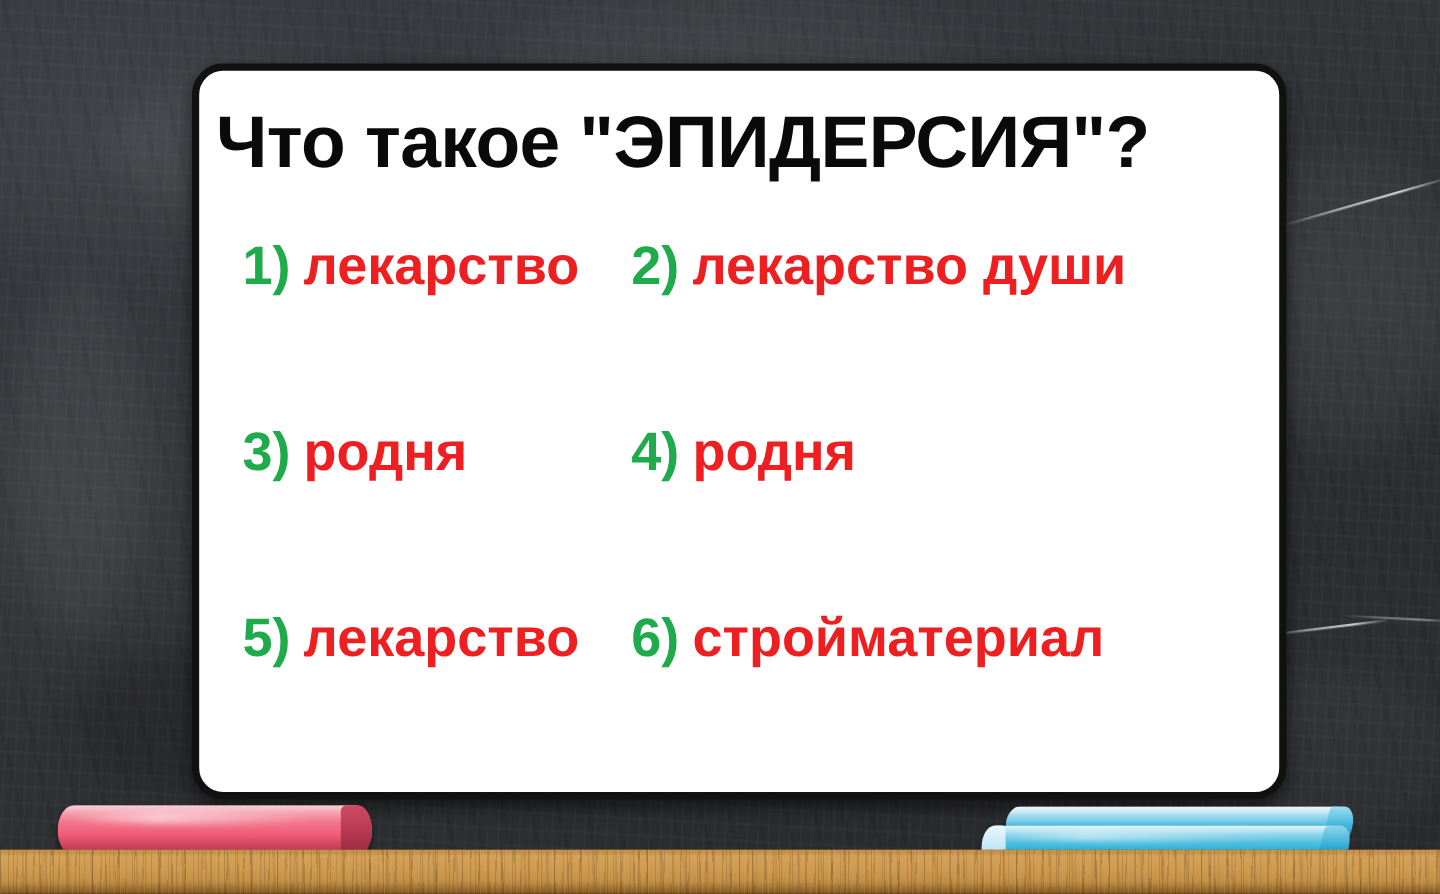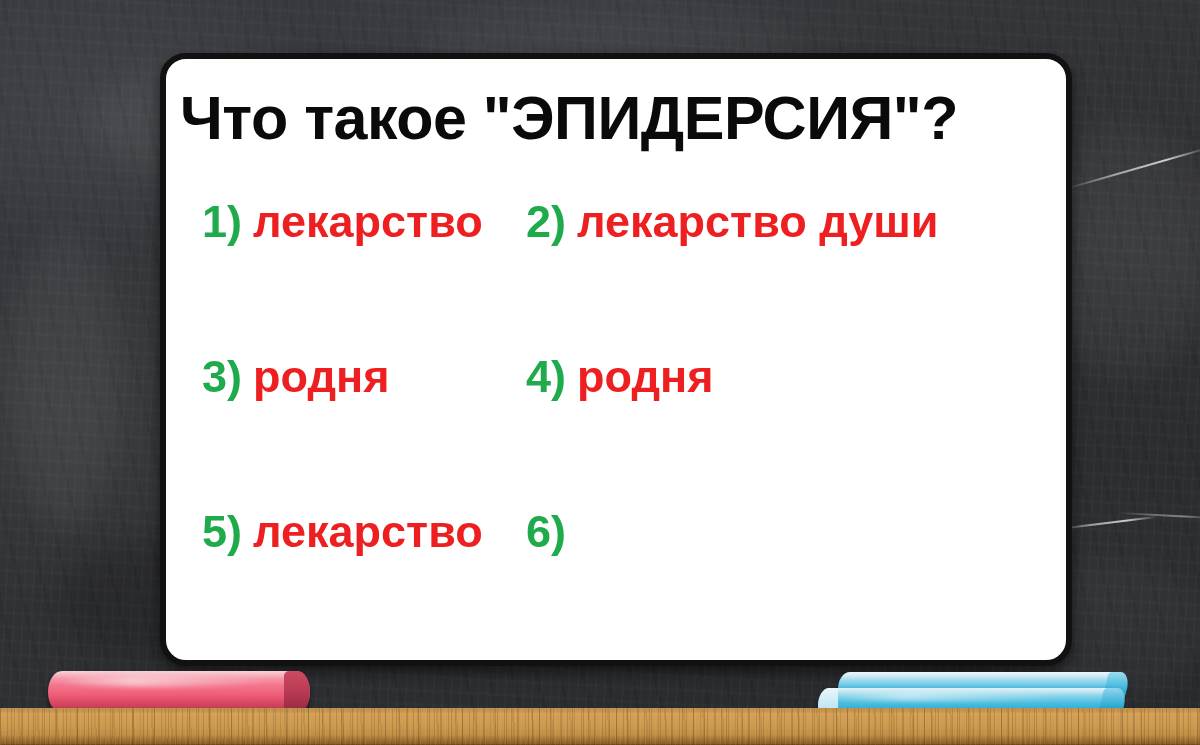--- a/index.html
+++ b/index.html
@@ -261,20 +261,21 @@
         </div>
       </div>
 
       <div class="opt-row">
         <div class="opt opt-a">
           <span class="opt-num">5)</span>
           <span class="opt-text">лекарство</span>
         </div>
         <div class="opt opt-b">
           <span class="opt-num">6)</span>
+          <span class="opt-text">стройматериал</span>
         </div>
       </div>
 
     </div>
   </div>
 
   <div class="chalk chalk-blue-back"></div>
   <div class="chalk chalk-blue-front"></div>
   <div class="chalk-tip-cap"></div>
   <div class="chalk chalk-pink"></div>

